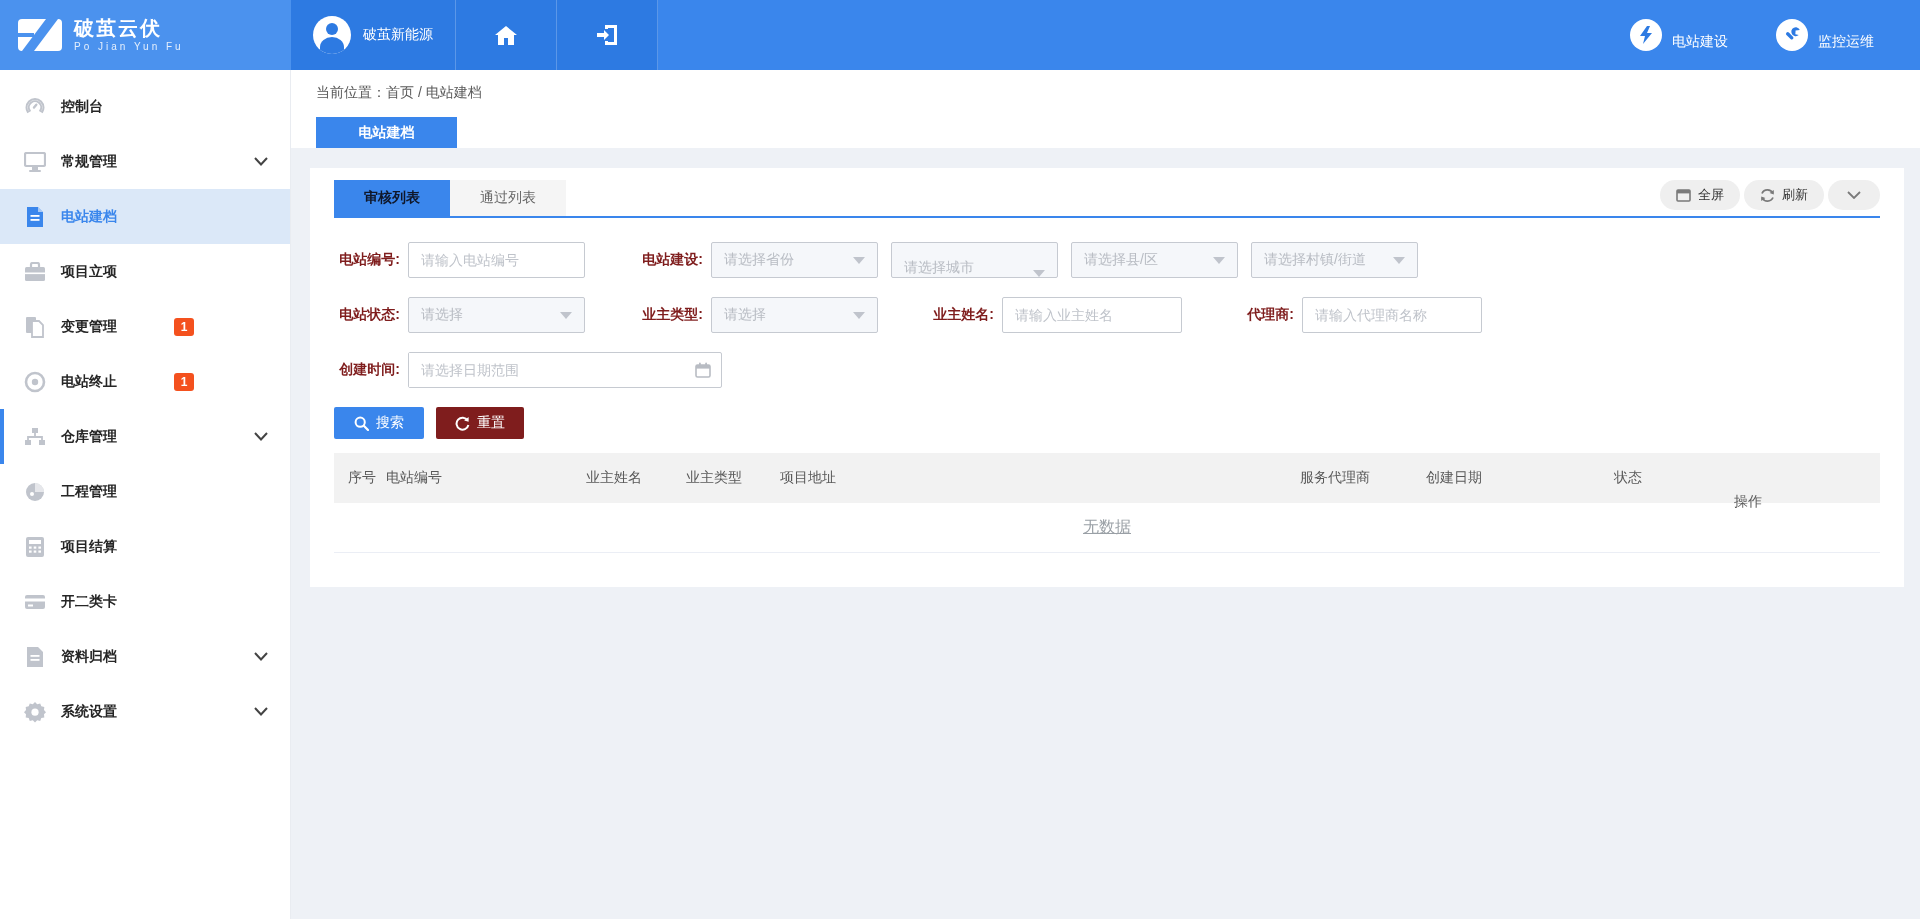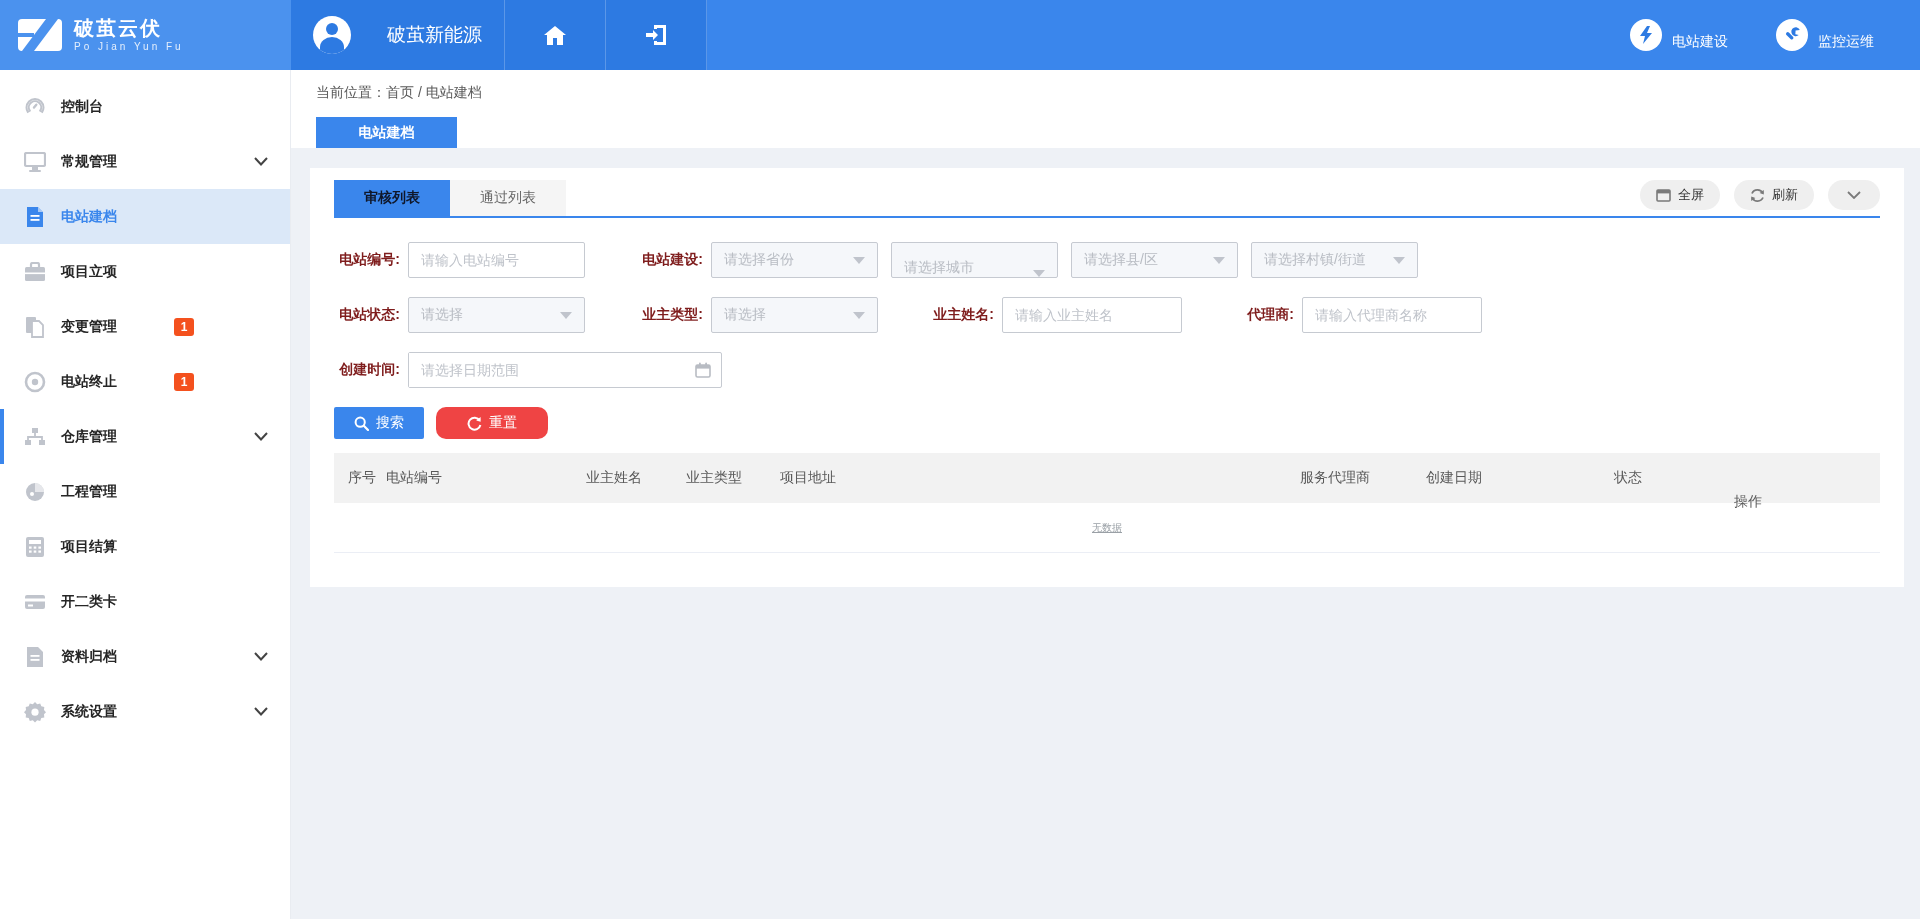--- a/index.html
+++ b/index.html
@@ -11,21 +11,21 @@
   .brand { width:291px; background:#4b92ee; display:flex; align-items:center; padding-left:18px; gap:12px; }
   .brand-logo { width:44px; height:32px; flex:0 0 auto; }
   .brand-text .t1 { font-size:20px; font-weight:bold; letter-spacing:2px; line-height:1.05; }
   .brand-text .t2 { font-size:10px; letter-spacing:3px; opacity:.85; margin-top:2px; }
   .hcell { background:#2d7ae2; display:flex; align-items:center; justify-content:center; border-right:1px solid rgba(255,255,255,.22); cursor:pointer; }
   .hcell.user { padding:0 22px; gap:12px; }
   .hcell.iconcell { width:101px; }
   .avatar { width:38px; height:38px; border-radius:50%; background:#fff; position:relative; overflow:hidden; }
   .avatar .head { position:absolute; left:13px; top:7px; width:12px; height:12px; border-radius:50%; background:#2d7ae2; }
   .avatar .bodyy { position:absolute; left:7px; top:21px; width:24px; height:20px; border-radius:50% 50% 0 0; background:#2d7ae2; }
-  .hname { font-size:19px;margin-left:24px; }
+  .hname { font-size:14px; }
   .hspacer { flex:1; }
   .hright { display:flex; align-items:center; gap:48px; padding-right:46px; }
   .hright .hact { display:flex; align-items:flex-end; gap:10px; cursor:pointer; }
   .circle-ic { width:32px; height:32px; border-radius:50%; background:#fff; display:flex; align-items:center; justify-content:center; }
   .hact span.lbl { font-size:14px; }
 
   
   .shell { display:flex; height:849px; }
   .sidebar { width:291px; background:#fff; border-right:1px solid #e9ecf1; padding-top:9px; flex:0 0 auto; }
   .main { flex:1; background:#eef1f6; overflow:hidden; }
@@ -46,21 +46,21 @@
   
   .band { background:#fff; height:78px; padding:14px 0 0 25px; position:relative; }
   .crumb { color:#595959; font-size:14px; }
   .page-tab { position:absolute; left:25px; bottom:0; width:141px; height:31px; background:#3a86ec; color:#fff; font-weight:bold; display:flex; align-items:center; justify-content:center; cursor:pointer; }
 
   
   .card { background:#fff; margin:20px 16px 0 19px; padding:0 24px 24px 24px; min-height:419px; }
   .tabsrow { display:flex; align-items:flex-end; border-bottom:2px solid #3a86ec; padding-top:12px; }
   .ptab { height:36px; padding:0 30px; display:flex; align-items:center; justify-content:center; font-size:14px; cursor:pointer; background:#f5f5f5; color:#666; }
   .ptab.active { background:#3a86ec; color:#0f172a; font-weight:bold; }
-  .toolbar { margin-left:auto; display:flex; align-items:center; gap:14px; padding-bottom:6px; }
+  .toolbar { margin-left:auto; display:flex; align-items:center; gap:4px; padding-bottom:6px; }
   .pill { height:30px; background:#efefef; border-radius:16px; border:none; display:flex; align-items:center; gap:7px; padding:0 16px; font-size:13px; color:#333; cursor:pointer; }
   .pill .pic { color:#7a7a7a; display:flex; }
 
   
   .form { padding-top:24px; }
   .frow { display:flex; align-items:center; margin-bottom:19px; }
   .flabel { font-weight:bold; color:#7f1d1d; text-align:right; margin-right:8px; white-space:nowrap; }
   .w66 { width:66px; } .w56 { width:56px; }
   .tin { height:36px; border:1px solid #c6cad1; background:#fff; border-radius:2px; padding:0 12px; font-size:14px; color:#333; font-family:inherit; outline:none; }
   .tin::placeholder { color:#bfc3ca; }
@@ -70,30 +70,30 @@
   .gap52 { margin-left:52px; } .gap50 { margin-left:50px; } .gap56 { margin-left:56px; } .gap13 { margin-left:13px; }
   .daterange { width:314px; height:36px; border:1px solid #c6cad1; border-radius:2px; background:#fff; display:flex; align-items:center; padding:0 10px 0 0; }
   .daterange input { border:none; flex:1; height:100%; padding:0 12px; font-size:14px; outline:none; font-family:inherit; }
   .daterange input::placeholder { color:#bfc3ca; }
   .daterange .cal { color:#b8bcc3; display:flex; }
 
   
   .actions { display:flex; gap:12px; margin:14px 0 4px 0; }
   .btn { height:32px; border:none; border-radius:2px; display:flex; align-items:center; justify-content:center; gap:7px; font-size:14px; color:#fff; cursor:pointer; font-family:inherit; }
   .btn-search { width:90px; background:#3a86ec; }
-  .btn-reset { width:112px; background:#ef4444;border-radius:10px; }
+  .btn-reset { width:88px; background:#7f1d1d; }
 
   
   .table { margin-top:14px; }
   .thead { display:flex; align-items:center; height:50px; background:#f2f2f2; color:#595959; font-size:14px; }
   .th { padding-left:4px; white-space:nowrap; }
   .th.c0 { width:48px; padding-left:14px; } .th.c1 { width:200px; } .th.c2 { width:100px; }
   .th.c3 { width:94px; } .th.c4 { flex:1; } .th.c5 { width:126px; } .th.c6 { width:188px; }
   .th.c7 { width:120px; } .th.c8 { width:150px;margin-top:48px; }
-  .tempty { height:50px; display:flex; align-items:center; justify-content:center; color:#9aa0a6; border-bottom:1px solid #ebeef5; font-size:10px;text-decoration:underline; }
+  .tempty { height:50px; display:flex; align-items:center; justify-content:center; color:#9aa0a6; border-bottom:1px solid #ebeef5; font-size:16px;text-decoration:underline; }
 </style>
 </head>
 <body>
 
 <div class="header">
   <div class="brand">
     <svg class="brand-logo" viewBox="0 0 44 32">
       <rect x="0" y="0" width="44" height="32" rx="4" fill="#ffffff"></rect>
       <polygon points="28,0 40,0 16,32 4,32" fill="#4b92ee"></polygon>
       <rect x="0" y="14" width="16" height="4" fill="#4b92ee"></rect>

